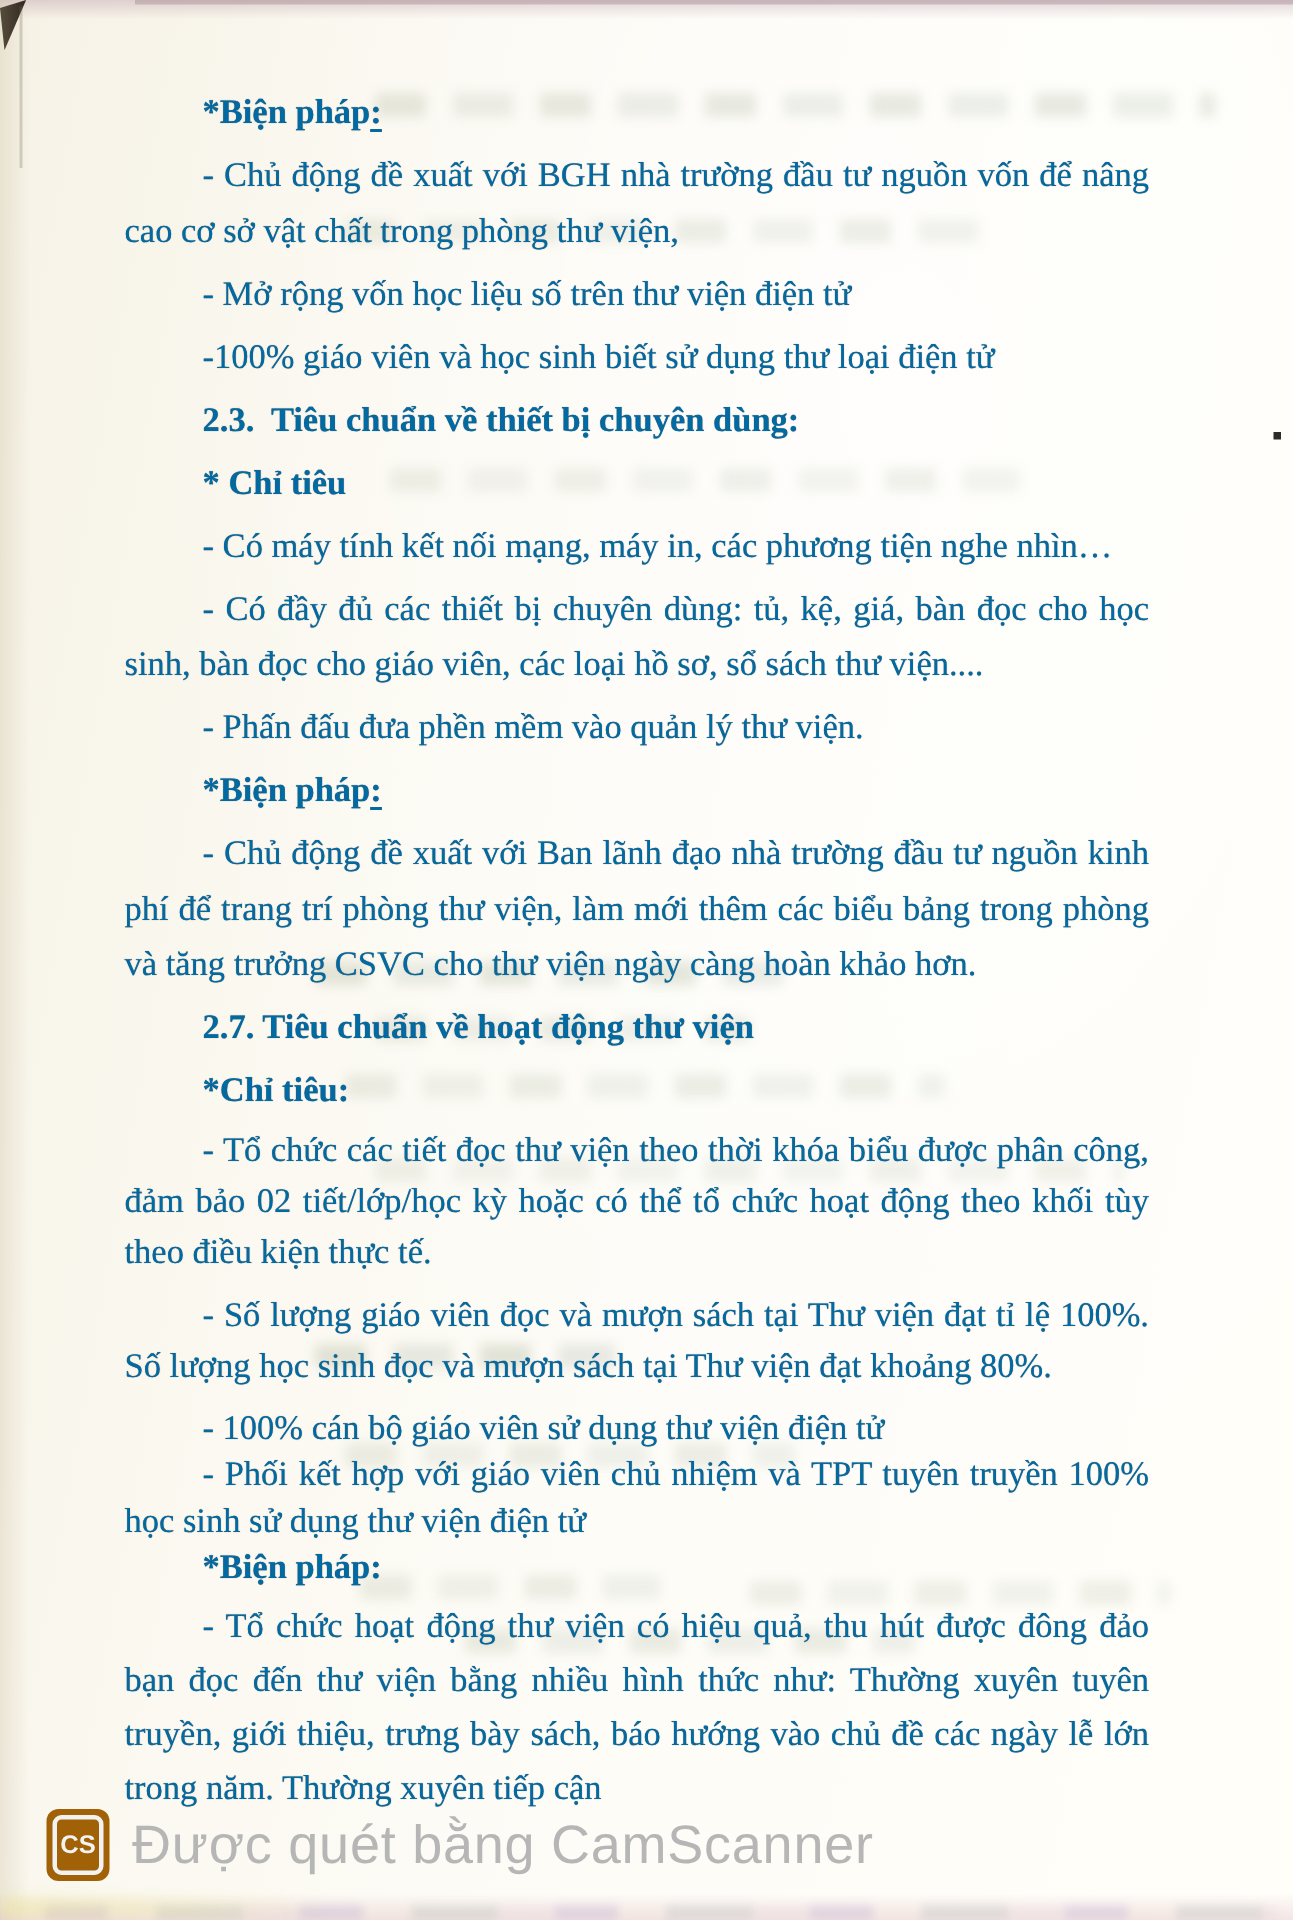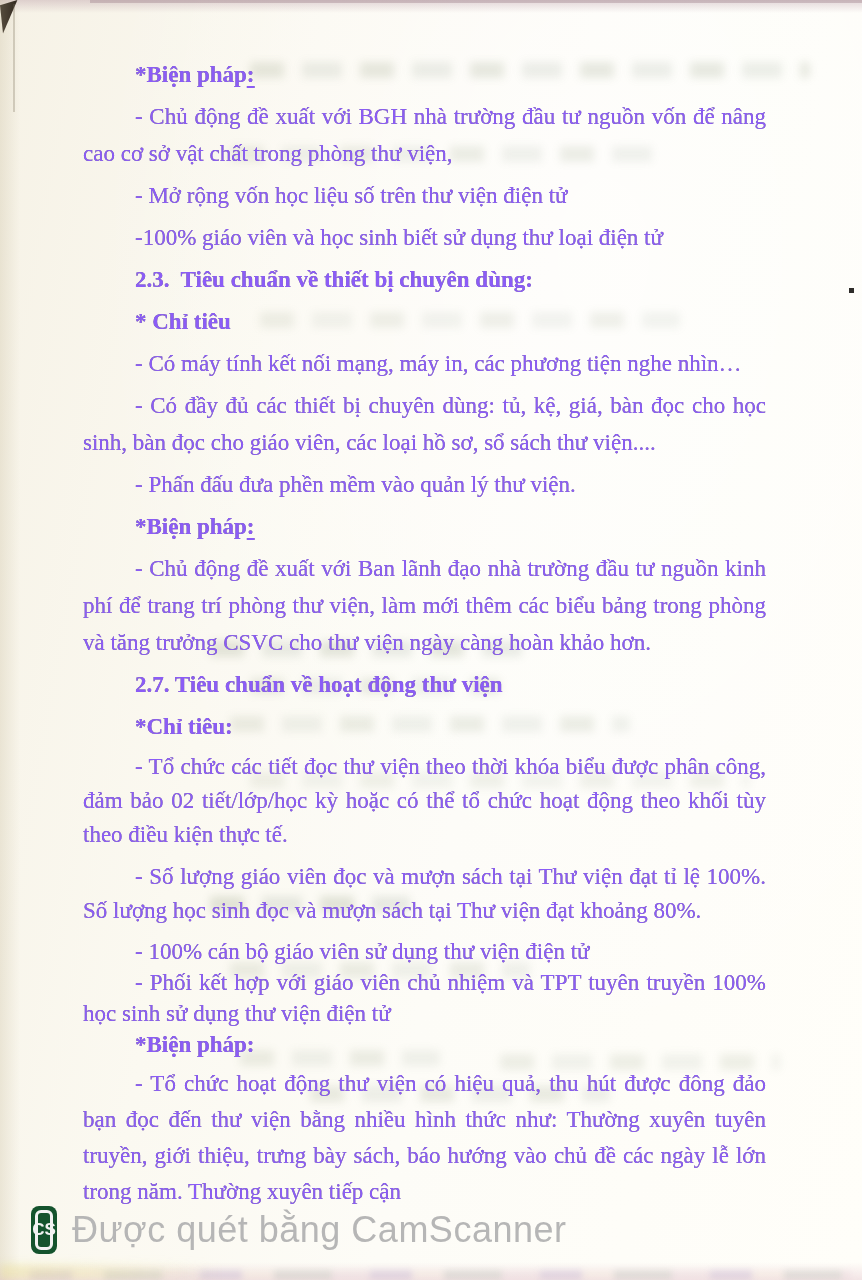--- a/index.html
+++ b/index.html
@@ -24,31 +24,31 @@
   .bottom-noise{position:absolute;bottom:0;left:30px;right:10px;height:10px;filter:blur(3px);opacity:.55;
     background:repeating-linear-gradient(90deg, rgba(158,138,188,.40) 0 42px, rgba(242,230,196,.25) 42px 74px, rgba(138,158,140,.35) 74px 132px, rgba(220,190,200,.25) 132px 170px);}
   .corner-yellow{position:absolute;bottom:0;left:0;width:220px;height:16px;filter:blur(4px);
     background:linear-gradient(to right, rgba(238,232,150,.45), rgba(238,232,150,0));}
   .stray-dot{position:absolute;left:849px;top:288px;width:5px;height:5px;background:#2e2c2a;}
   
   .ghost{position:absolute;height:16px;border-radius:3px;filter:blur(4px);opacity:.38;
     background:repeating-linear-gradient(90deg, rgba(148,158,128,.55) 0 34px, rgba(148,158,128,0) 34px 52px, rgba(138,152,134,.4) 52px 92px, rgba(138,152,134,0) 92px 110px);}
   
   .doc{position:absolute;inset:0;padding:56px 96px 0 83px;box-sizing:border-box;
-    font-size:23px;line-height:37px;color:#8b5cf6;text-align:justify;
+    font-size:23px;line-height:37px;color:#0369a1;text-align:justify;
     text-shadow:0 0 .6px rgba(26,24,22,.6);border-radius:13px;}
   .doc p{margin:0 0 5px 0;text-indent:52px;}
   .doc p.h{font-weight:bold;white-space:pre-wrap;}
   .doc p.secB{line-height:34px;margin-bottom:8px;}
   .doc p.secC{line-height:31px;margin-bottom:0;}
   .doc p.last{line-height:36px;margin-top:6px;}
   .u{text-decoration:underline;text-underline-offset:4px;}
   
   .watermark{position:absolute;left:31px;top:1206px;display:flex;align-items:center;gap:15px;}
-  .cs-badge{width:26px;height:48px;background:#14532d;border-radius:8px;
+  .cs-badge{width:42px;height:48px;background:#a16207;border-radius:8px;
     display:flex;align-items:center;justify-content:center;box-sizing:border-box;padding:4px;}
   .cs-inner{border:3px solid #f2f2f2;border-radius:6px;width:100%;height:100%;
     display:flex;align-items:center;justify-content:center;box-sizing:border-box;
     font-family:"Liberation Sans", sans-serif;font-weight:bold;font-size:17px;color:#f2f2f2;letter-spacing:0;}
   .wm-text{font-family:"Liberation Sans", sans-serif;font-size:36px;color:#b6b6b6;
     letter-spacing:.5px;text-shadow:none;}
 </style>
 </head>
 <body>
 

